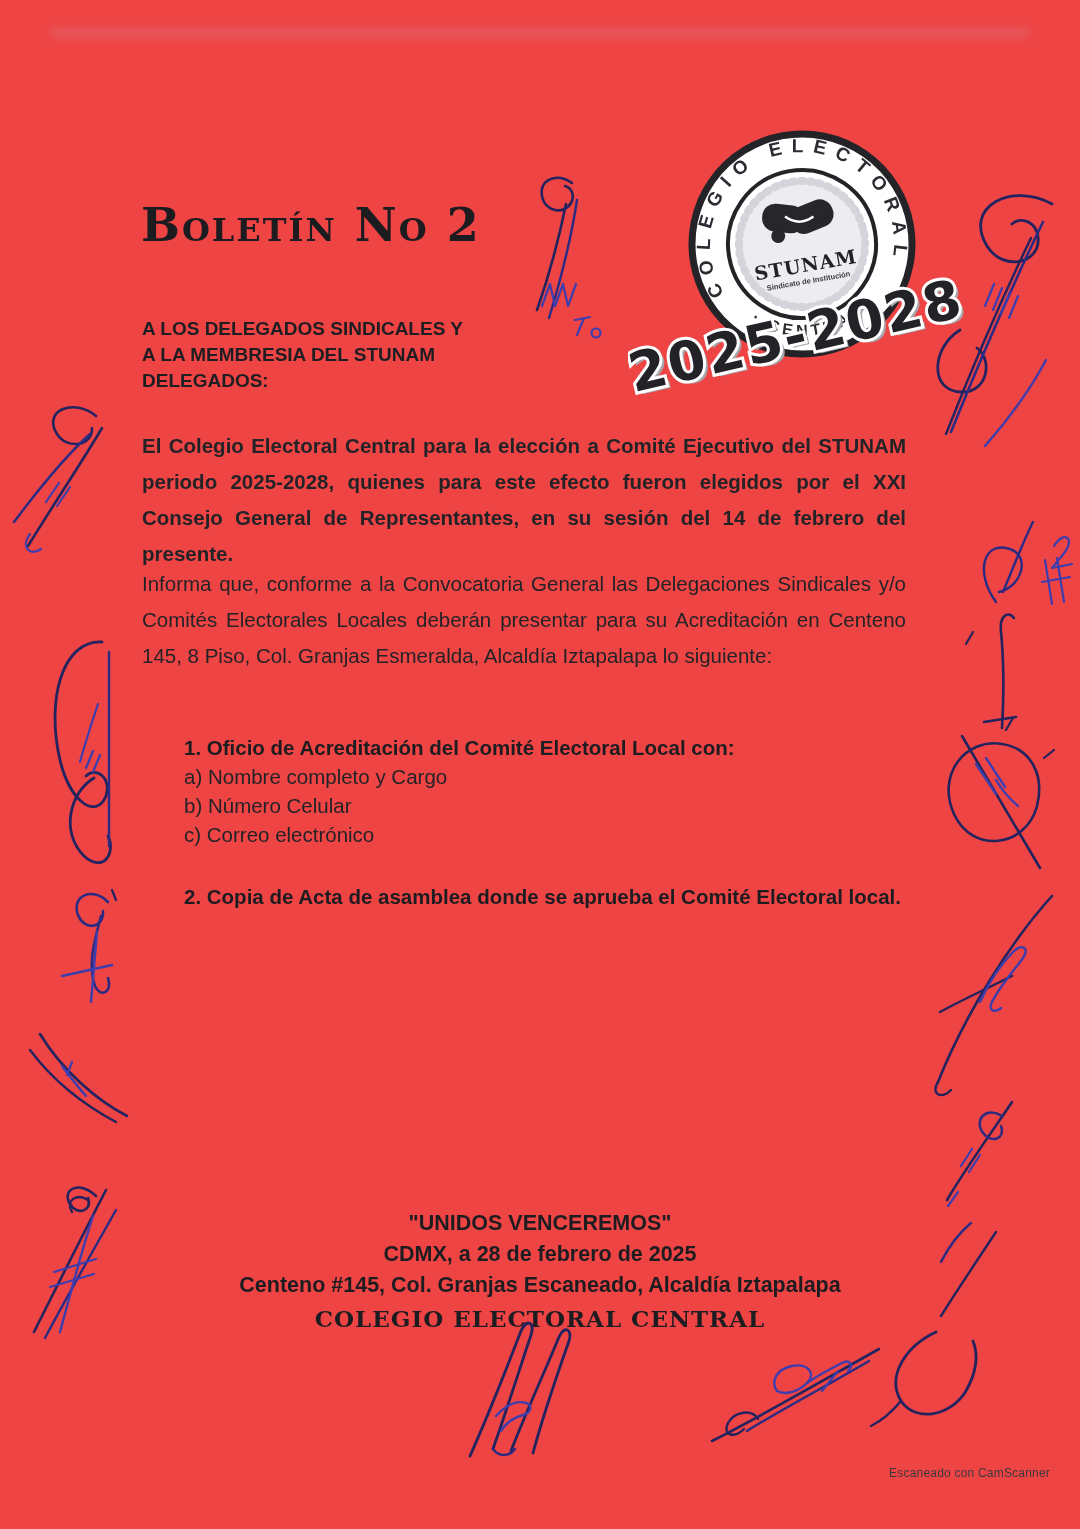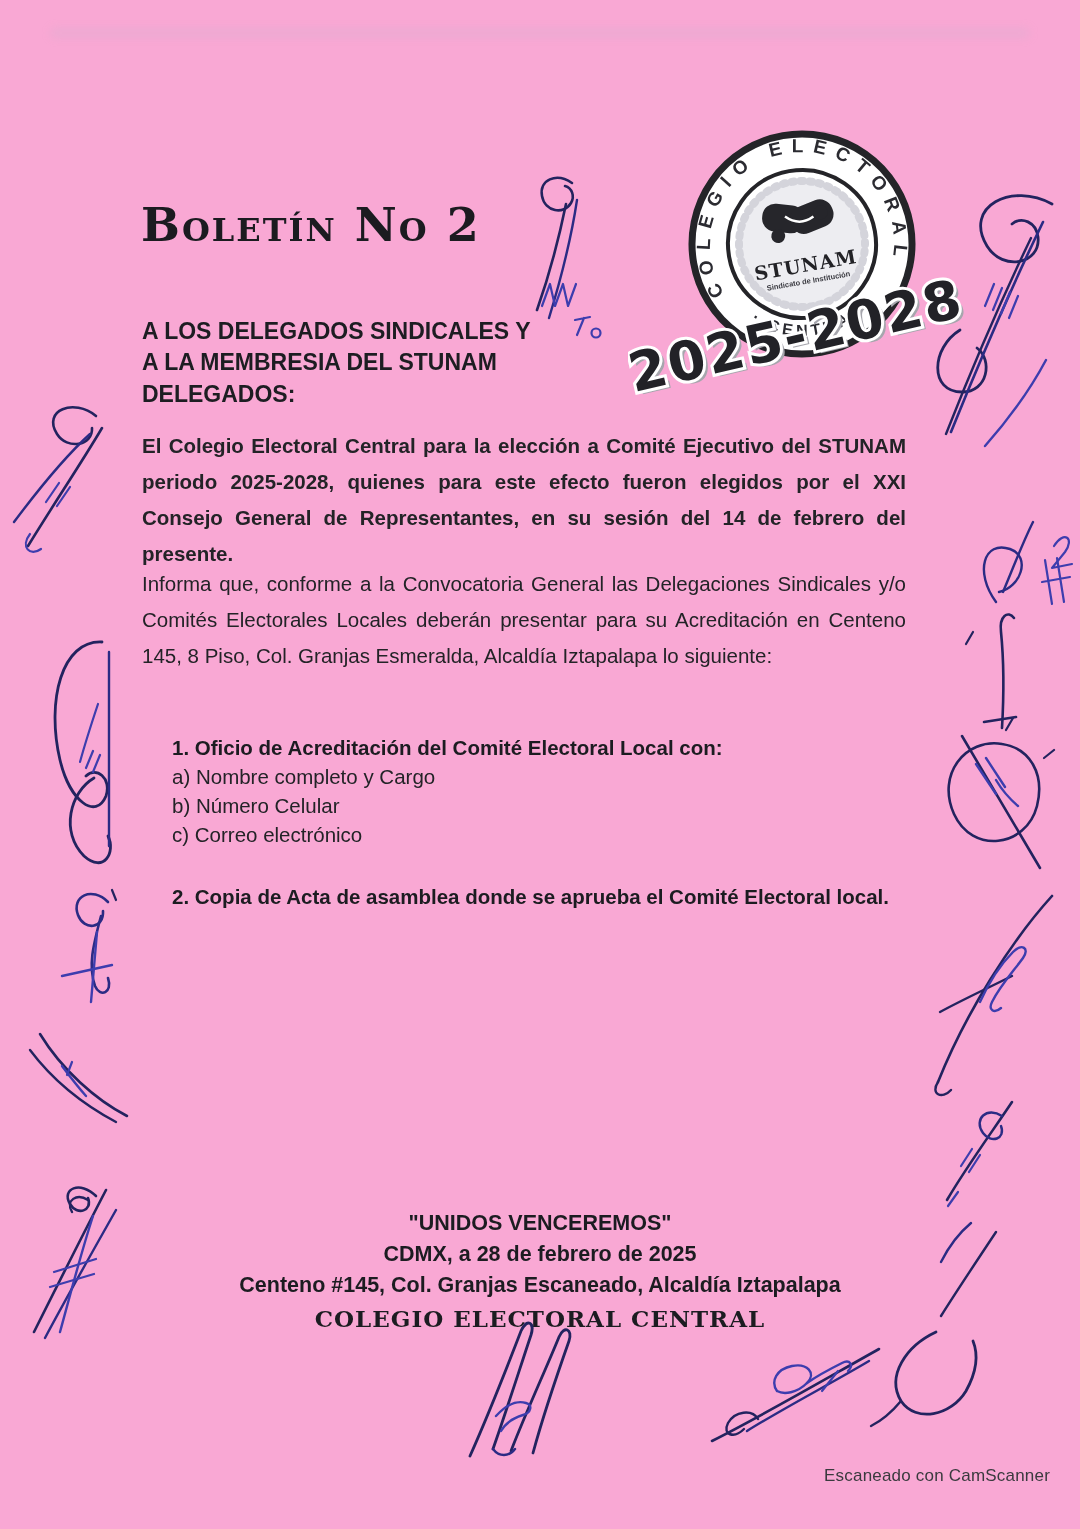--- a/index.html
+++ b/index.html
@@ -1,62 +1,62 @@
 <!DOCTYPE html>
 <html><head>
 <meta charset="utf-8">
 <style>
   html,body{margin:0;padding:0;background:#ffffff;}
   .page{
     position:relative;width:1080px;height:1529px;margin:0 auto;
-    background:#f9a8d4;overflow:hidden;
+    background:#ef4444;overflow:hidden;
     font-family:"Liberation Sans",sans-serif;color:#232327;
   }
   .scan-band{
     position:absolute;left:50px;top:28px;width:980px;height:10px;
     background:rgba(188,178,204,.20);filter:blur(4px);border-radius:6px;
   }
   .title{
     position:absolute;left:141px;top:198px;margin:0;
     font-family:"DejaVu Serif","Liberation Serif",serif;
     font-weight:700;font-size:46px;letter-spacing:2px;
     font-variant:small-caps;color:#1b1b20;
   }
   .addressee{
     position:absolute;left:142px;top:316px;
-    font-weight:700;font-size:23px;line-height:1.36;color:#1d1d22;
+    font-weight:700;font-size:19px;line-height:1.36;color:#1d1d22;
   }
   .par{
     position:absolute;left:142px;width:764px;margin:0;
     font-size:20.5px;line-height:1.76;text-align:justify;
   }
   .p1{top:428px;font-weight:bold;}
   .p2{top:566px;}
   .list{
-    position:absolute;left:172px;top:733px;width:735px;
+    position:absolute;left:184px;top:733px;width:735px;
     font-size:20.5px;line-height:1.42;
   }
   .list .li{padding-left:32px;text-indent:-32px;text-align:justify;}
   .list .bold{font-weight:700;color:#1c1c21;}
   .list .mt{margin-top:33px;}
   .notice{
     position:absolute;left:172px;top:983px;width:734px;margin:0;
     font-weight:700;font-size:20.5px;line-height:1.44;text-align:justify;color:#1c1c21;
   }
   .footer{
     position:absolute;left:100px;top:1208px;width:880px;
     text-align:center;font-weight:700;font-size:21.5px;line-height:1.45;color:#1c1c21;
   }
   .footer .serif{
     font-family:"DejaVu Serif","Liberation Serif",serif;
     font-weight:700;font-size:23px;letter-spacing:1px;
   }
   .scan-credit{
     position:absolute;right:30px;top:1466px;
-    font-size:17px;color:#3a3a3e;letter-spacing:.2px;
+    font-size:12px;color:#3a3a3e;letter-spacing:.2px;
   }
   .seal-svg{position:absolute;left:628px;top:92px;width:360px;height:350px;}
   .sig-overlay{position:absolute;left:0;top:0;width:1080px;height:1529px;pointer-events:none;}
   .sig path,.sig circle{fill:none;stroke-linecap:round;stroke-linejoin:round;}
   .ring-text{font-family:"Liberation Sans",sans-serif;font-weight:700;fill:#2b2b31;}
   .org-text{font-family:"DejaVu Serif","Liberation Serif",serif;font-weight:700;fill:#222226;}
   .years-main{font-family:"DejaVu Sans","Liberation Sans",sans-serif;font-weight:700;fill:#222227;stroke:#ffffff;stroke-width:6px;paint-order:stroke;}
   .years-shadow{font-family:"DejaVu Sans","Liberation Sans",sans-serif;font-weight:700;fill:#a6a6ad;}
 </style>
 </head>

